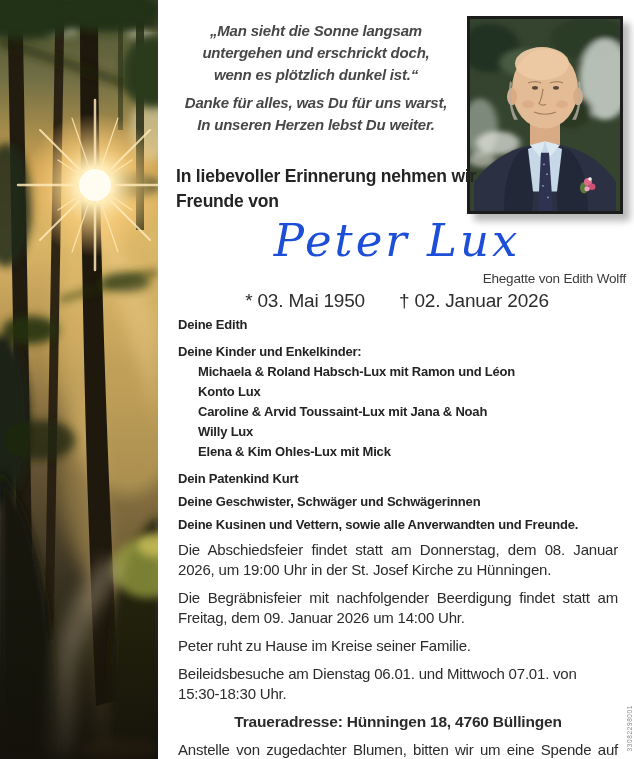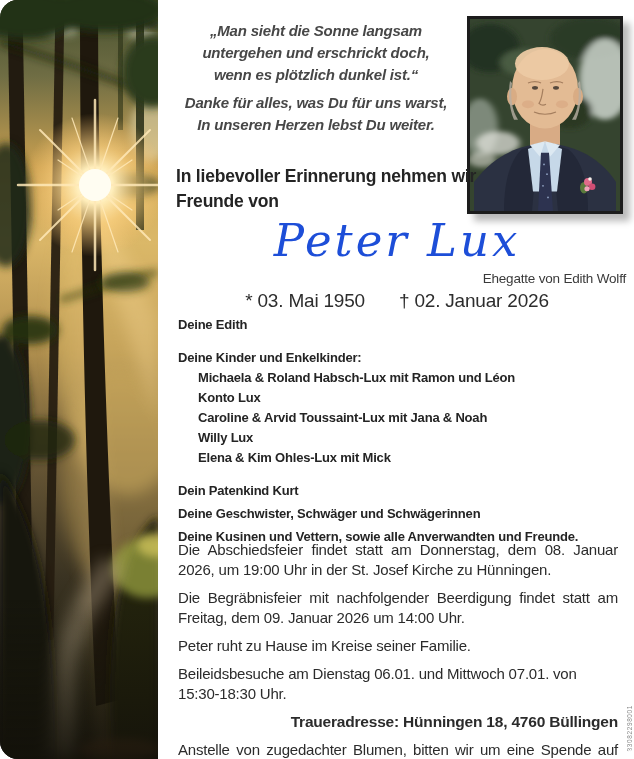--- a/index.html
+++ b/index.html
@@ -1,18 +1,18 @@
 <!DOCTYPE html>
 <html><head>
 <meta charset="utf-8">
 <style>
   html,body{margin:0;padding:0;background:#ffffff;}
   #canvas{
     position:relative;width:634px;height:759px;background:#ffffff;overflow:hidden;
-    font-family:"Liberation Sans",sans-serif;color:#2d2d2d;border-radius:18px;
+    font-family:"Liberation Sans",sans-serif;color:#2d2d2d;
   }
   
   .forest{position:absolute;left:0;top:0;width:158px;height:759px;}
   .forest svg{display:block;width:100%;height:100%;}
   
   .photo{
     position:absolute;left:467px;top:16px;width:150px;height:192px;
     border:3px solid #1c1c1c;background:#35442f;
     box-shadow:7px 7px 7px rgba(0,0,0,0.28);
   }
@@ -47,29 +47,29 @@
     font-size:19px;color:#2d2d2d;letter-spacing:-0.2px;
   }
   .dates .sep{display:inline-block;width:34px;}
   .mourners{
     position:absolute;left:178px;top:315px;width:446px;
     font-weight:700;font-size:13px;line-height:20px;color:#242424;
     letter-spacing:-0.2px;
   }
   .mourners .row{white-space:nowrap;}
   .mourners .indent{padding-left:20px;}
-  .mourners .gap-top{margin-top:13px;}
+  .mourners .gap-top{margin-top:7px;}
   .mourners .gap-small{margin-top:3px;}
   .events{
     position:absolute;left:178px;top:540px;width:440px;
     font-size:15px;line-height:20px;color:#2b2b2b;letter-spacing:-0.2px;
   }
   .events p{margin:0 0 8px 0;}
   .events .just{text-align:justify;}
-  .events .address{font-weight:700;text-align:right;font-size:15.5px;margin:6px 0 8px 0;}
+  .events .address{font-weight:700;text-align:center;font-size:15.5px;margin:6px 0 8px 0;}
   .side-code{
     position:absolute;right:1px;bottom:8px;
     writing-mode:vertical-rl;transform:rotate(180deg);
     font-size:6.5px;color:#8a8a8a;letter-spacing:0.6px;
   }
 </style>
 </head>
 <body>
 
 <div id="canvas">

